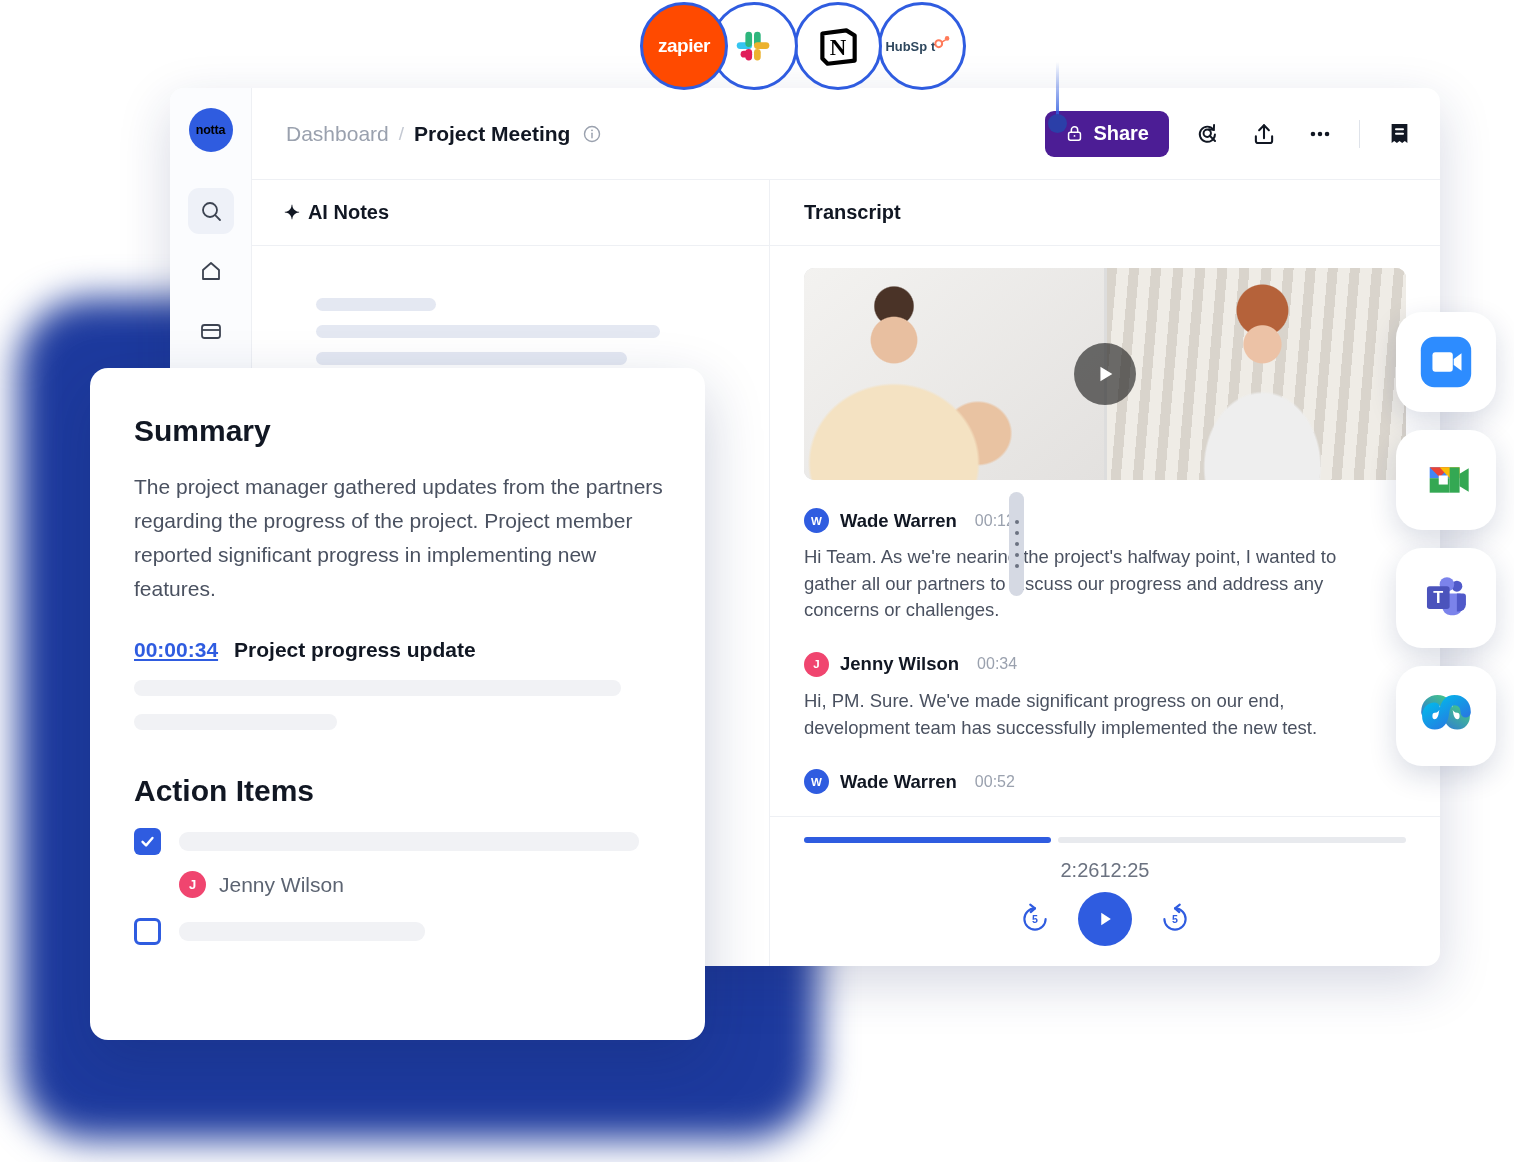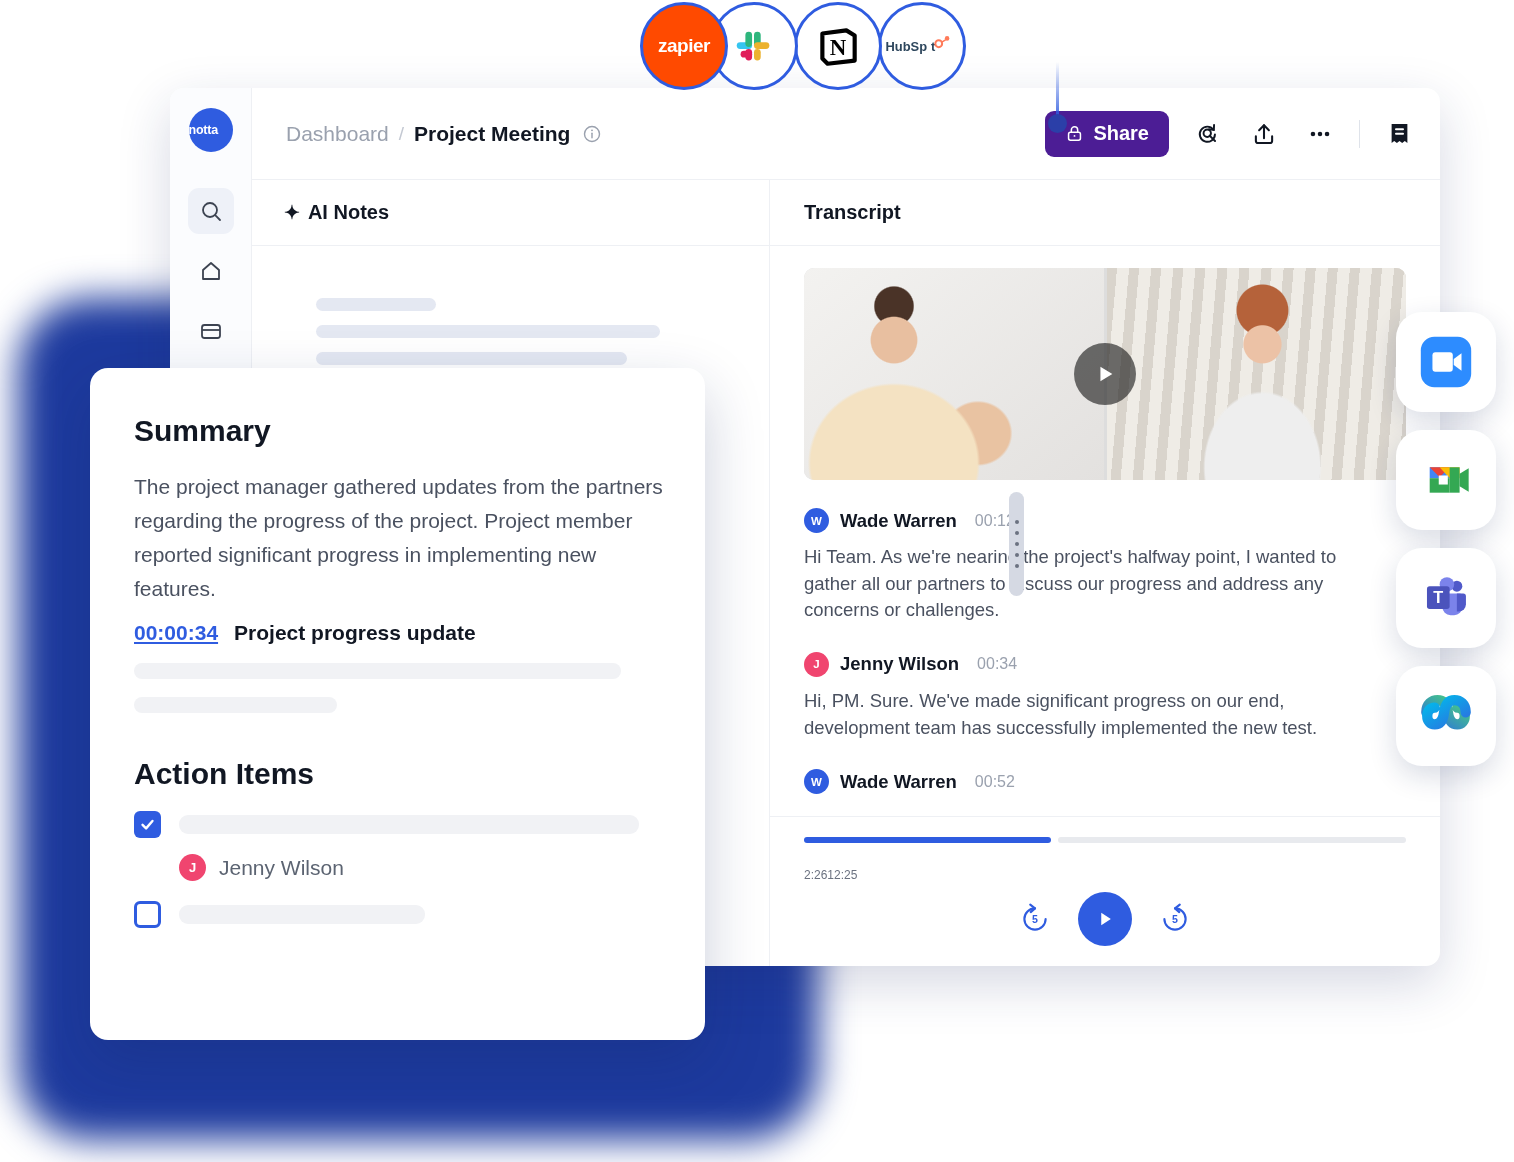--- a/index.html
+++ b/index.html
@@ -63,22 +63,22 @@
   
   .sidebar {
     width: 82px; flex: 0 0 82px;
     background: #fbfcfe;
     border-right: 1px solid #eef0f4;
     display: flex; flex-direction: column; align-items: center;
     padding-top: 20px;
   }
   .brand {
     width: 44px; height: 44px; border-radius: 50%;
-    background: #2f5ce0; color: #ffffff;
-    display: flex; align-items: center; justify-content: flex-start;
+    background: #2f5ce0; color: #000000;
+    display: flex; align-items: center; justify-content: center;
     font-size: 12.5px; font-weight: 700; letter-spacing: -0.2px;
     margin-bottom: 36px;
   }
   .side-btn {
     width: 46px; height: 46px; border-radius: 11px;
     display: flex; align-items: center; justify-content: center;
     margin-bottom: 14px; color: #3c4351;
   }
   .side-btn.active { background: #eef1f8; }
 
@@ -184,21 +184,21 @@
 
   
   .player {
     flex: 0 0 150px; border-top: 1px solid #eef0f4;
     padding: 20px 34px 0 34px;
   }
   .bar-row { display: flex; align-items: center; gap: 7px; }
   .bar { height: 6px; border-radius: 3px; }
   .bar-f { background: #2f5ce0; }
   .bar-r { background: #e8eaee; flex: 1; }
-  .times { display: flex; justify-content: flex-start; margin-top: 25px; font-size: 12px; color: #6b7280; }
+  .times { display: flex; justify-content: center; margin-top: 16px; font-size: 20px; color: #6b7280; }
   .ctrls { display: flex; align-items: center; justify-content: center; gap: 26px; margin-top: 10px; }
   .seek { width: 34px; height: 34px; color: #2f5ce0; cursor: pointer; }
   .play-main {
     width: 54px; height: 54px; border-radius: 50%;
     background: #2f5ce0; border: none; cursor: pointer;
     display: flex; align-items: center; justify-content: center;
   }
 
   
   .drag {
@@ -216,21 +216,21 @@
     width: 615px; height: 672px;
     background: #fff; border-radius: 18px;
     box-shadow: 0 22px 58px rgba(20,35,90,0.22);
     padding: 46px 36px 0 44px;
     z-index: 30;
     overflow: hidden;
   }
   .c-h { font-size: 30px; font-weight: 700; color: #111723; }
   .c-p { margin-top: 22px; font-size: 21px; line-height: 1.62; color: #4a5160; }
   .c-h2 { margin-top: 44px; font-size: 30px; font-weight: 700; color: #111723; }
-  .chap { margin-top: 15px; display: flex; align-items: baseline; gap: 16px; }
+  .chap { margin-top: 32px; display: flex; align-items: baseline; gap: 16px; }
   .chap-t { font-size: 21px; font-weight: 700; color: #2f5ce0; text-decoration: underline; cursor: pointer; }
   .chap-l { font-size: 21px; font-weight: 700; color: #111723; }
   .csk { height: 16px; border-radius: 8px; background: #f1f2f5; margin-top: 18px; }
   .ai { display: flex; align-items: center; gap: 18px; margin-top: 20px; }
   .cb {
     width: 27px; height: 27px; border-radius: 6px; flex: 0 0 27px;
     display: flex; align-items: center; justify-content: center; cursor: pointer;
   }
   .cb.on { background: #2f5ce0; }
   .cb.off { background: #fff; border: 3px solid #2f5ce0; }

